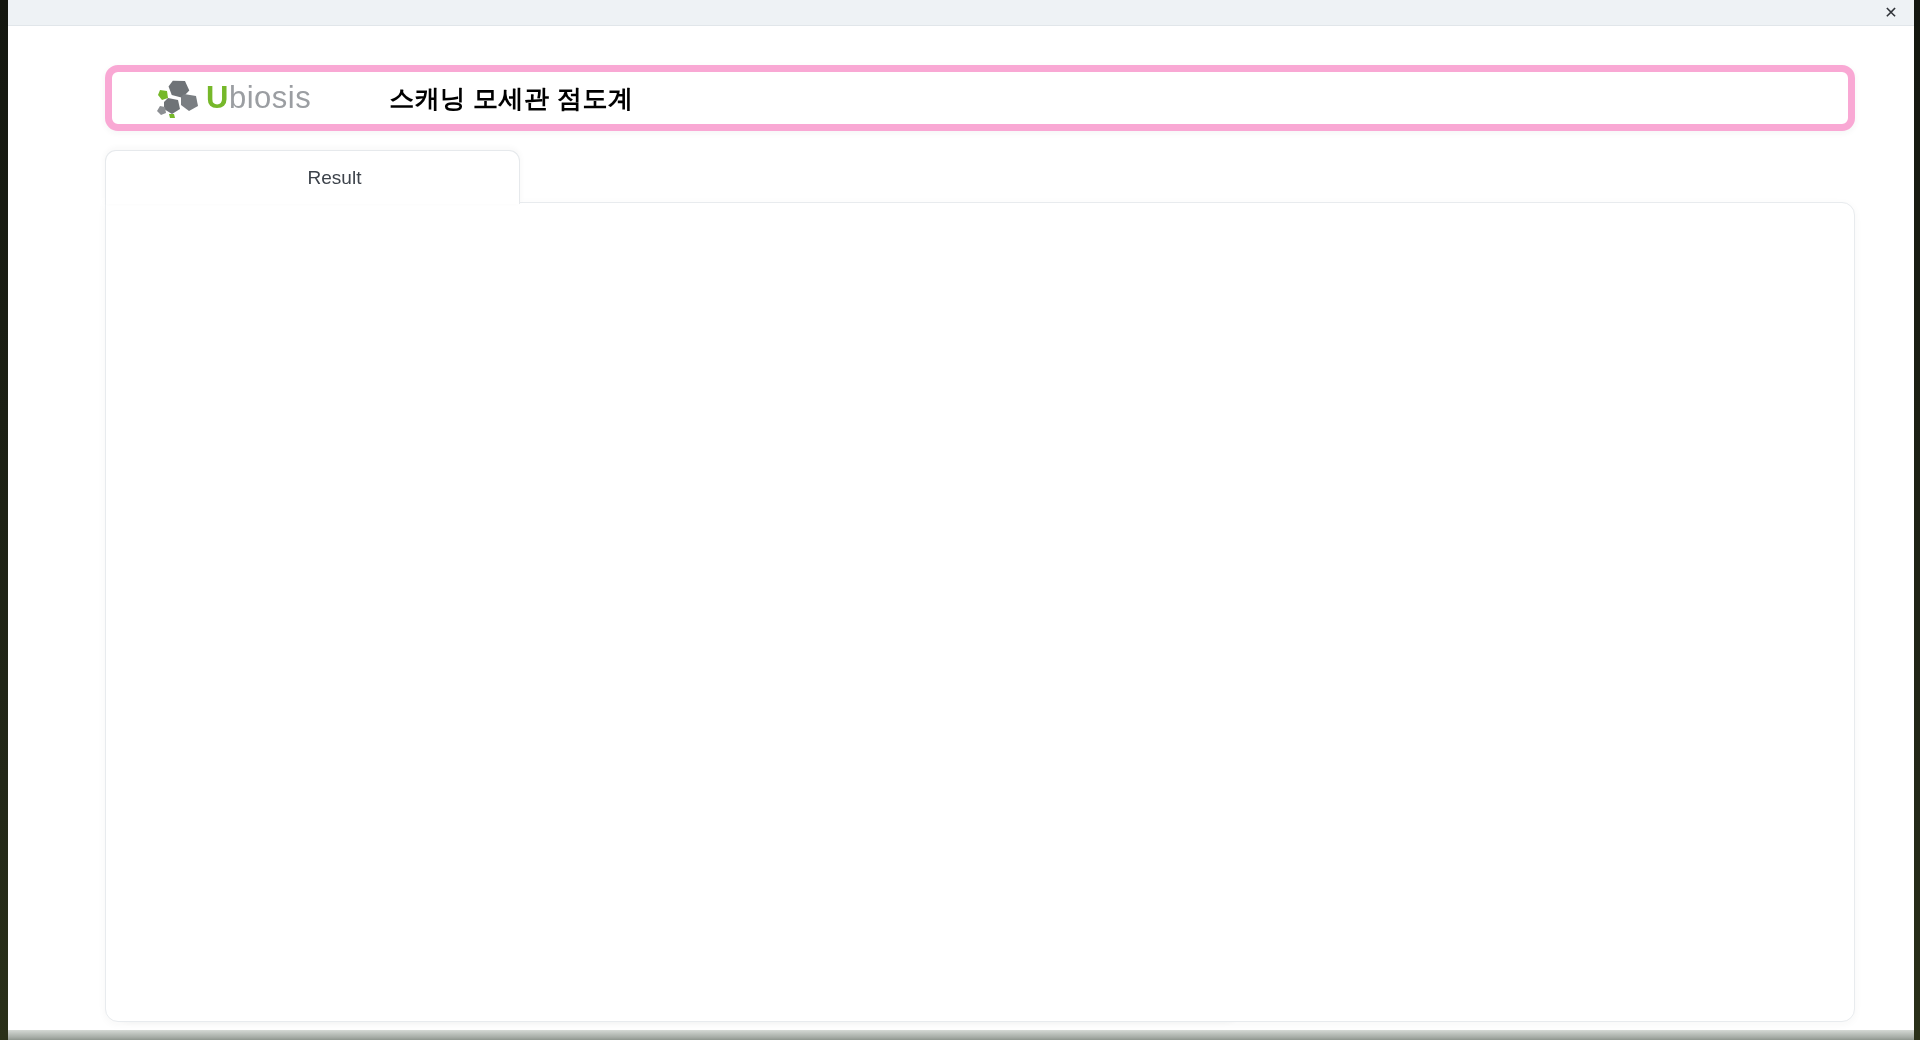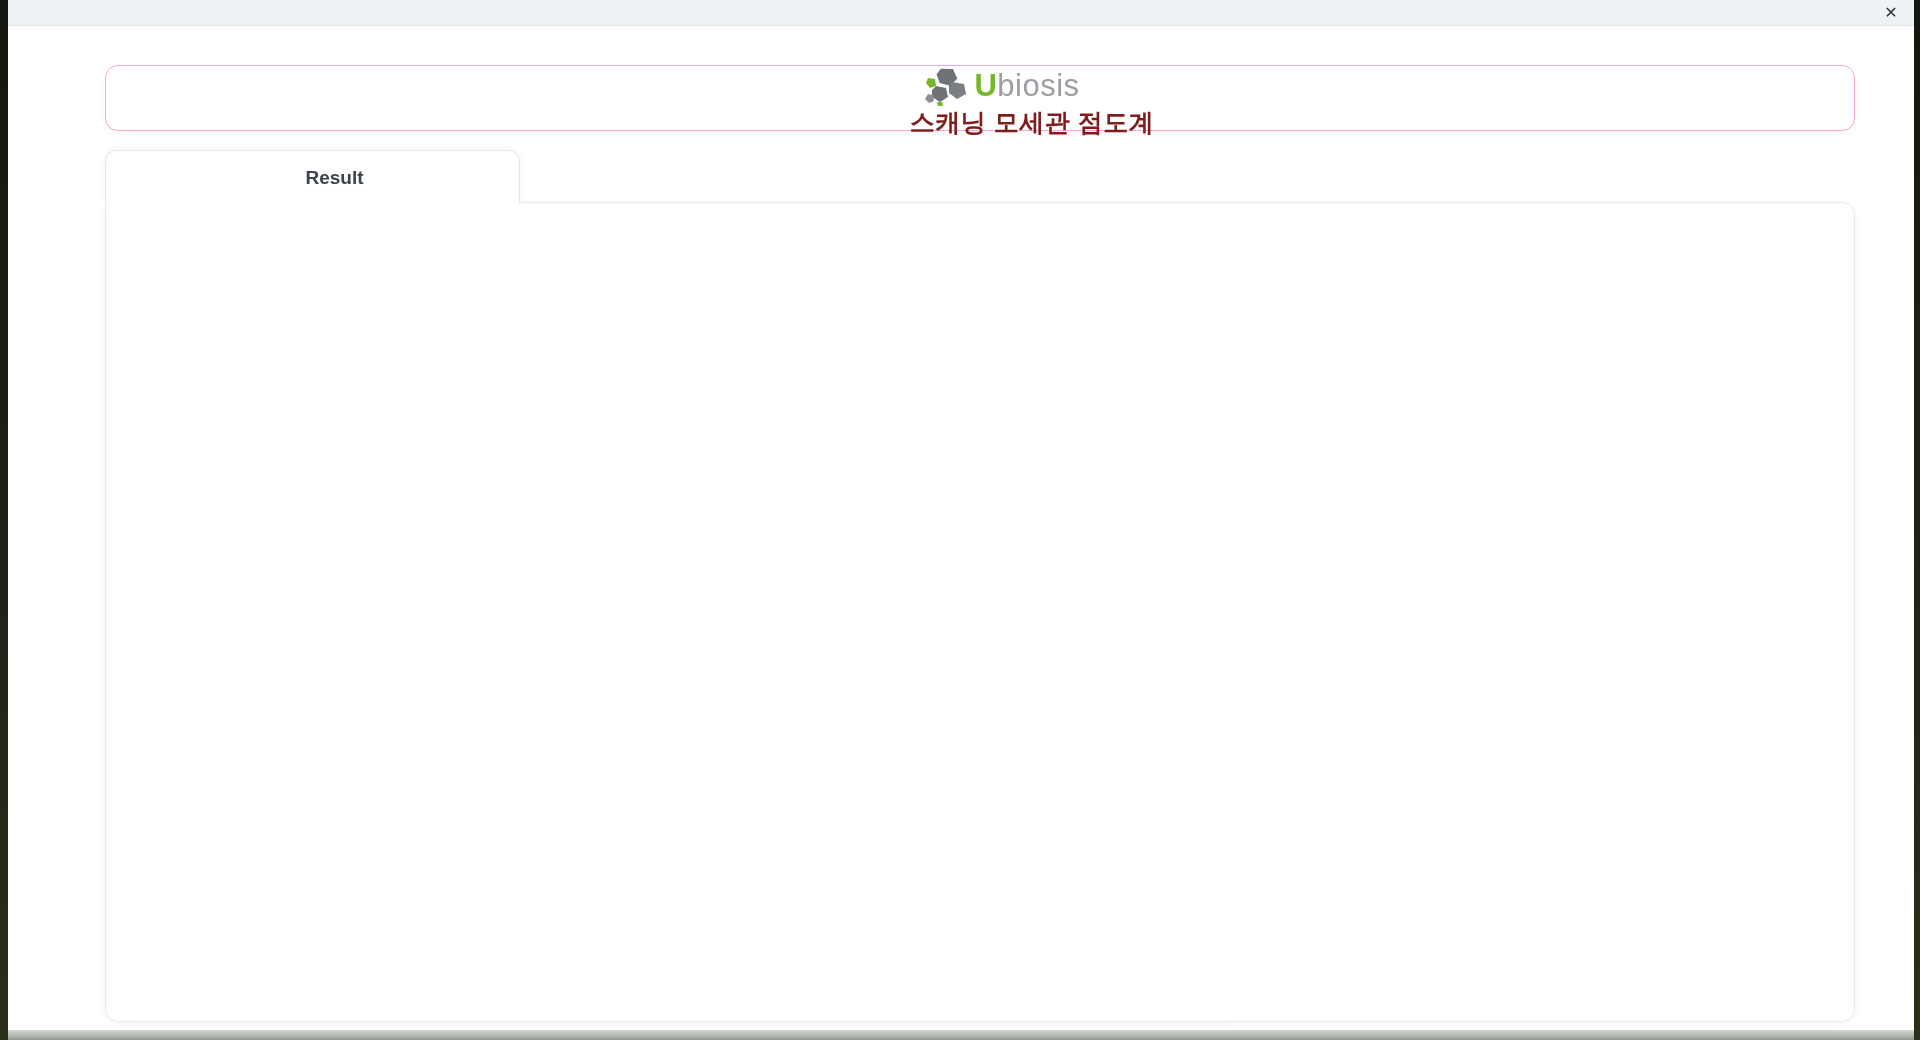--- a/index.html
+++ b/index.html
@@ -12,35 +12,35 @@
   .edge-left { left:0; width:8px; }
   .edge-right { right:0; width:6px; }
   .titlebar { position:absolute; left:8px; right:6px; top:0; height:26px;
     background:#eef2f5; border-bottom:1px solid #e1e6ea; z-index:5; }
   .close-btn { position:absolute; right:12px; top:2px; width:22px; height:22px;
     font-size:16px; color:#2f3338; text-align:center; line-height:22px; cursor:default; }
   .bottom-strip { position:absolute; left:8px; right:6px; top:1030px; height:10px;
     background:linear-gradient(#d4d8d4,#a8aea8 70%,#8f968f); z-index:5; }
 
   
-  .card { position:absolute; background:#fff; border:1px solid #f9a8d4; border-radius:13px;
-    box-shadow:0 2px 6px rgba(40,50,60,.05);flex-direction:column; }
+  .card { position:absolute; background:#fff; border:7px solid #f9a8d4; border-radius:13px;
+    box-shadow:0 2px 6px rgba(40,50,60,.05); }
 
   
   .header-card { left:105px; top:65px; width:1750px; height:66px; display:flex; align-items:center; }
   .logo-wrap { display:flex; align-items:center; margin-left:44px; }
   .logo-text { font-size:31px; letter-spacing:.5px; margin-left:6px; font-weight:600; }
   .logo-u { color:#76b82a; }
   .logo-rest { color:#9b9ea2; font-weight:500; }
-  .app-title { margin-left:104px; font-size:25px; font-weight:bold; color:#7f1d1d; letter-spacing:.5px; }
+  .app-title { margin-left:78px; font-size:25px; font-weight:bold; color:#000000; letter-spacing:.5px; }
 
   
   .tab { position:absolute; top:150px; height:52px; border:1px solid #e6e9ec; border-bottom:none;
     border-radius:11px 11px 0 0; display:flex; align-items:center; justify-content:center;
-    font-size:19px; font-weight:bold; box-shadow:0 -2px 6px rgba(40,50,60,.04); cursor:pointer;padding-left:44px; }
+    font-size:19px; font-weight:normal; box-shadow:0 -2px 6px rgba(40,50,60,.04); cursor:pointer;padding-left:44px; }
   .tab-active { left:105px; width:415px; height:54px; background:#fff; color:#3d434b; z-index:3; }
   .tab-inactive { left:521px; width:412px; background:#f3f5f7; color:#a9afb7; z-index:2; }
 
   .main-container { position:absolute; left:105px; top:202px; width:1750px; height:820px;
     background:#fff; border:1px solid #e8ebee; border-radius:0 13px 13px 13px;
     box-shadow:0 2px 8px rgba(40,50,60,.04); z-index:1; }
 
   .card-title-row { display:flex; align-items:center; gap:10px; }
   .card-title { font-size:20px; font-weight:bold; color:#4a5057; }
 

